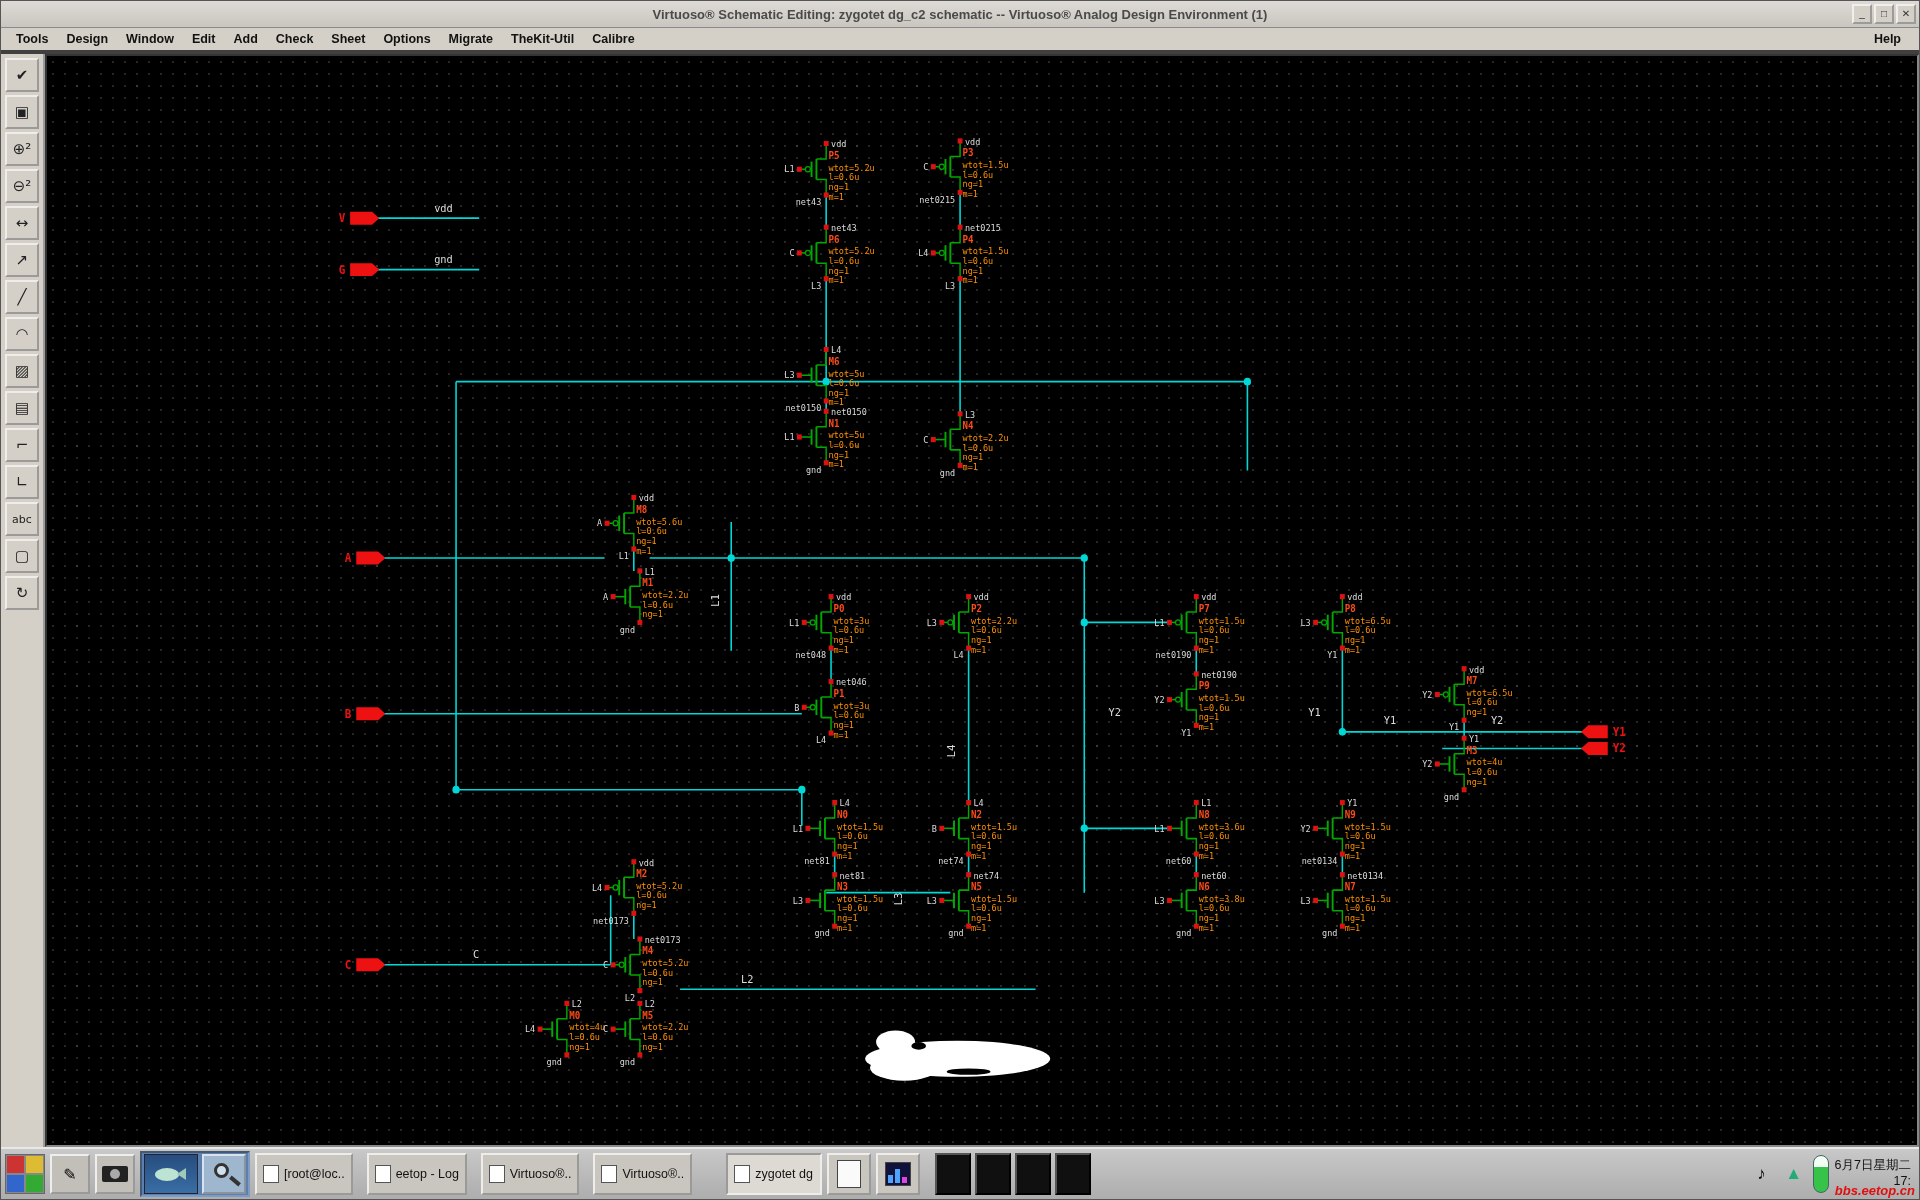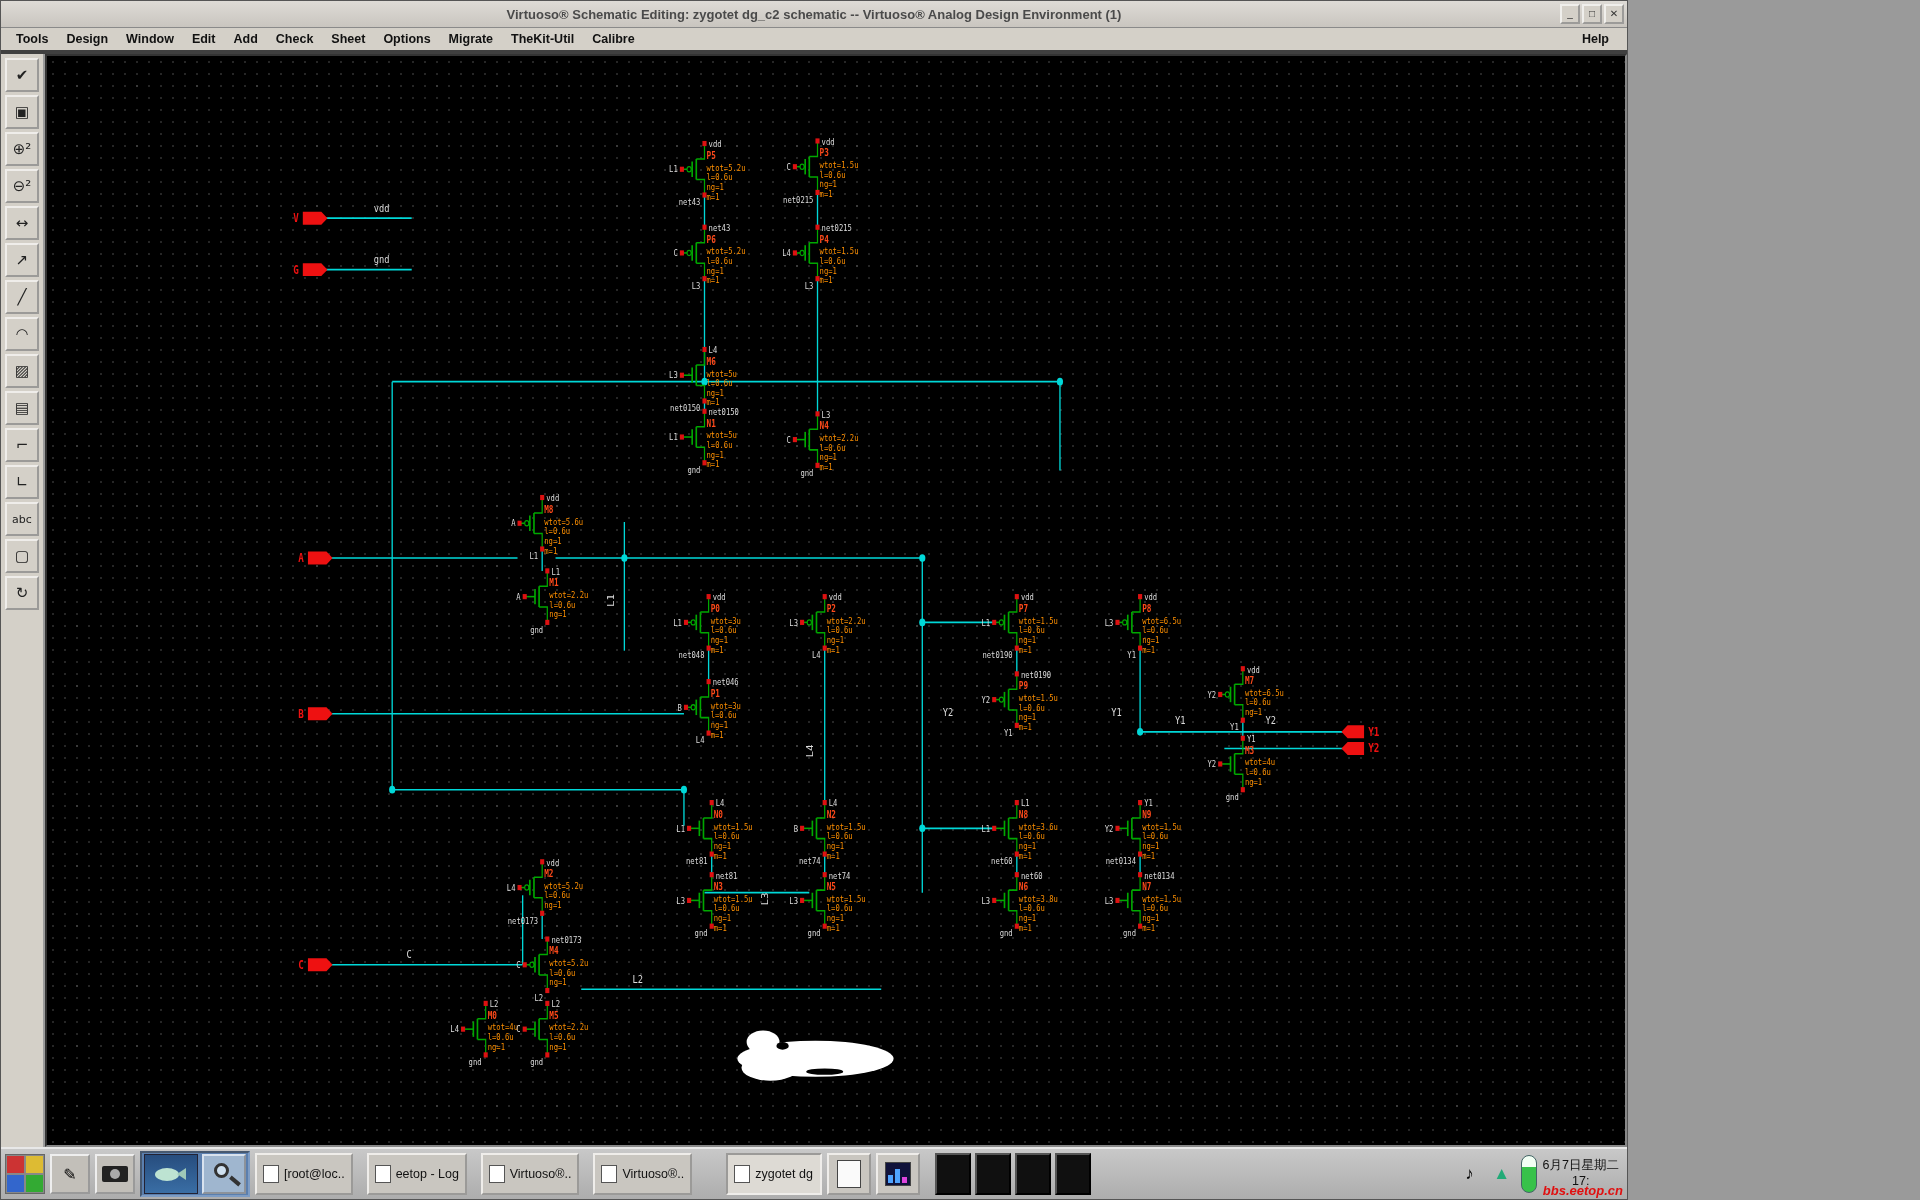--- a/index.html
+++ b/index.html
@@ -1,18 +1,18 @@
 <!DOCTYPE html>
 <html><head>
 <meta charset="utf-8">
 <style>
   * { margin:0; padding:0; box-sizing:border-box; }
   html,body { width:1920px; height:1200px; overflow:hidden; background:#9a9a9a; }
   body { font-family:"Liberation Sans", sans-serif; }
-  .app { width:1628px; height:1200px; display:flex; flex-direction:column; background:#d4d0c8; border:1px solid #555; }
+  .app { width:1920px; height:1200px; display:flex; flex-direction:column; background:#d4d0c8; border:1px solid #555; }
 
   
   .titlebar { height:27px; background:linear-gradient(#dedbd6,#c9c5bf); border-bottom:1px solid #8a8a8a; display:flex; align-items:center; position:relative; flex:0 0 27px; }
   .titlebar .title { flex:1; text-align:center; font-size:13px; color:#4a4a4a; font-weight:bold; }
   .win-btns { position:absolute; right:3px; top:3px; display:flex; gap:2px; }
   .win-btn { width:20px; height:20px; background:#d4d0c8; border:2px outset #f0efec; font-size:10px; line-height:16px; text-align:center; color:#333; cursor:pointer; }
 
   
   .cmdbar { height:24px; flex:0 0 24px; background:#d4d0c8; border-bottom:1px solid #9b9b9b; display:flex; align-items:center; font-size:12px; font-weight:bold; color:#111; padding:0 10px; }
   .cmdbar .lft span { margin-right:46px; }
@@ -56,21 +56,21 @@
   .task-btn.active { background:#dddad4; border-style:inset;margin-left:20px; }
   .task-btn .tb-doc { width:16px; height:18px; background:#fff; border:1px solid #555; flex:0 0 16px; }
   .iconic-btn { width:44px; height:42px; background:#c9c6c0; border:2px outset #efedea; display:flex; align-items:center; justify-content:center; cursor:pointer; }
   .page-white { width:24px; height:28px; background:#fafafa; border:1px solid #444; }
   .mini-chart { width:26px; height:24px; background:#10123a; border:1px solid #444; display:flex; align-items:flex-end; gap:2px; padding:2px; }
   .mini-chart i { display:block; width:5px; background:#4fa3ff; }
   .black-btn { width:36px; height:42px; background:#101010; border:2px outset #555; cursor:pointer; }
   .tray { margin-left:auto; display:flex; align-items:center; gap:6px; padding-right:4px; }
   .tray-ico { width:26px; height:30px; display:flex; align-items:center; justify-content:center; font-size:17px; cursor:pointer; }
   .capsule { width:16px; height:38px; border:1px solid #466; border-radius:8px; background:linear-gradient(#f2fff4 30%, #37c24a 30%); cursor:pointer; }
-  .clock { font-size:12.5px; color:#111; line-height:1.25; text-align:center; cursor:default; }
+  .clock { font-size:12.5px; color:#111; line-height:1.25; text-align:right; cursor:default; }
   .watermark { position:absolute; right:4px; bottom:1px; color:#e01010; font-size:13px; font-weight:bold; font-style:italic; pointer-events:none; }
 </style>
 </head>
 <body>
 
 <div class="app">
 
   <div class="titlebar">
     <span class="title">Virtuoso® Schematic Editing: zygotet dg_c2 schematic -- Virtuoso® Analog Design Environment (1)</span>
     <div class="win-btns">

